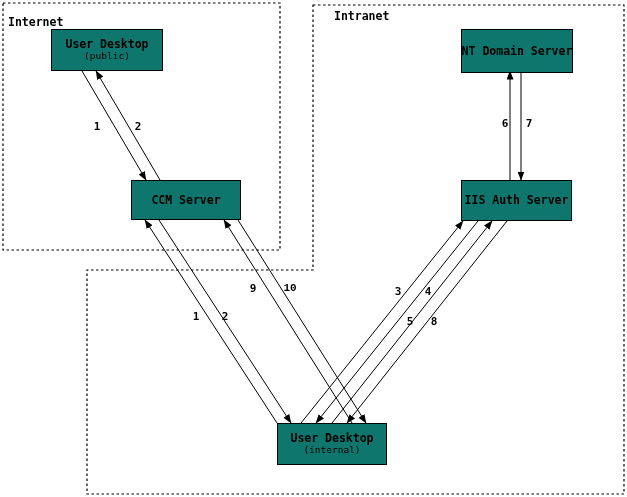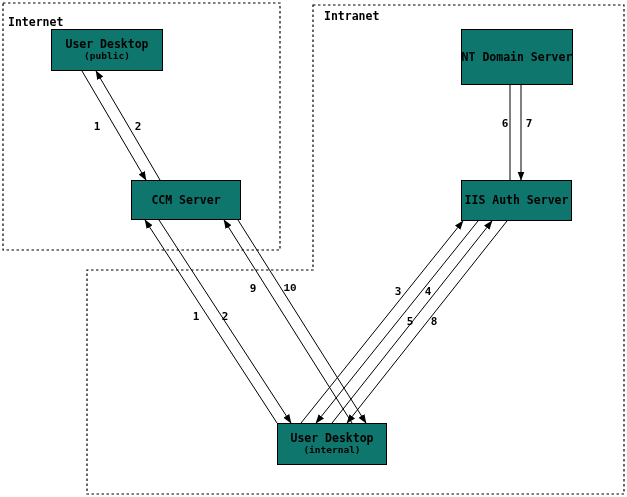--- a/index.html
+++ b/index.html
@@ -19,21 +19,21 @@
     border: 1.5px solid #000;
     background: #0f766e;
     display: flex;
     flex-direction: column;
     align-items: center;
     justify-content: center;
     text-align: center;
     line-height: 1.1;
   }
   .node-title { font-size: 11.5px; font-weight: bold; white-space: nowrap; }
-  .node-sub   { font-size: 9.5px;  font-weight: bold; white-space: nowrap; }
+  .node-sub   { font-size: 9.5px;  font-weight: normal; white-space: nowrap; }
   .zone-label {
     position: absolute;
     font-size: 11.5px;
     font-weight: bold;
     white-space: nowrap;
   }
   .edge-label {
     position: absolute;
     font-size: 11px;
     font-weight: bold;
@@ -68,28 +68,28 @@
     <line x1="301" y1="423" x2="463" y2="221" stroke="#000" stroke-width="1" marker-end="url(#arrow)"></line>
     <line x1="478" y1="221" x2="316" y2="423" stroke="#000" stroke-width="1" marker-end="url(#arrow)"></line>
     <line x1="332" y1="423" x2="492" y2="221" stroke="#000" stroke-width="1" marker-end="url(#arrow)"></line>
     <line x1="507" y1="221" x2="347" y2="423" stroke="#000" stroke-width="1" marker-end="url(#arrow)"></line>
 
     <line x1="510" y1="180" x2="510" y2="71" stroke="#000" stroke-width="1" marker-end="url(#arrow)"></line>
     <line x1="521" y1="71" x2="521" y2="180" stroke="#000" stroke-width="1" marker-end="url(#arrow)"></line>
   </svg>
 
   <span class="zone-label" style="left:8px; top:7px;margin-top:8px;">Internet</span>
-  <span class="zone-label" style="left:324px; top:9px;">Intranet</span>
+  <span class="zone-label" style="left:334px; top:9px;">Intranet</span>
 
   <div class="node" style="left:51px; top:29px; width:112px; height:42px;">
     <div class="node-title">User Desktop</div>
     <div class="node-sub">(public)</div>
   </div>
 
-  <div class="node" style="left:461px; top:29px; width:112px; height:56px;">
+  <div class="node" style="left:461px; top:29px; width:112px; height:44px;">
     <div class="node-title">NT Domain Server</div>
   </div>
 
   <div class="node" style="left:131px; top:180px; width:110px; height:40px;">
     <div class="node-title">CCM Server</div>
   </div>
 
   <div class="node" style="left:461px; top:180px; width:111px; height:41px;">
     <div class="node-title">IIS Auth Server</div>
   </div>

